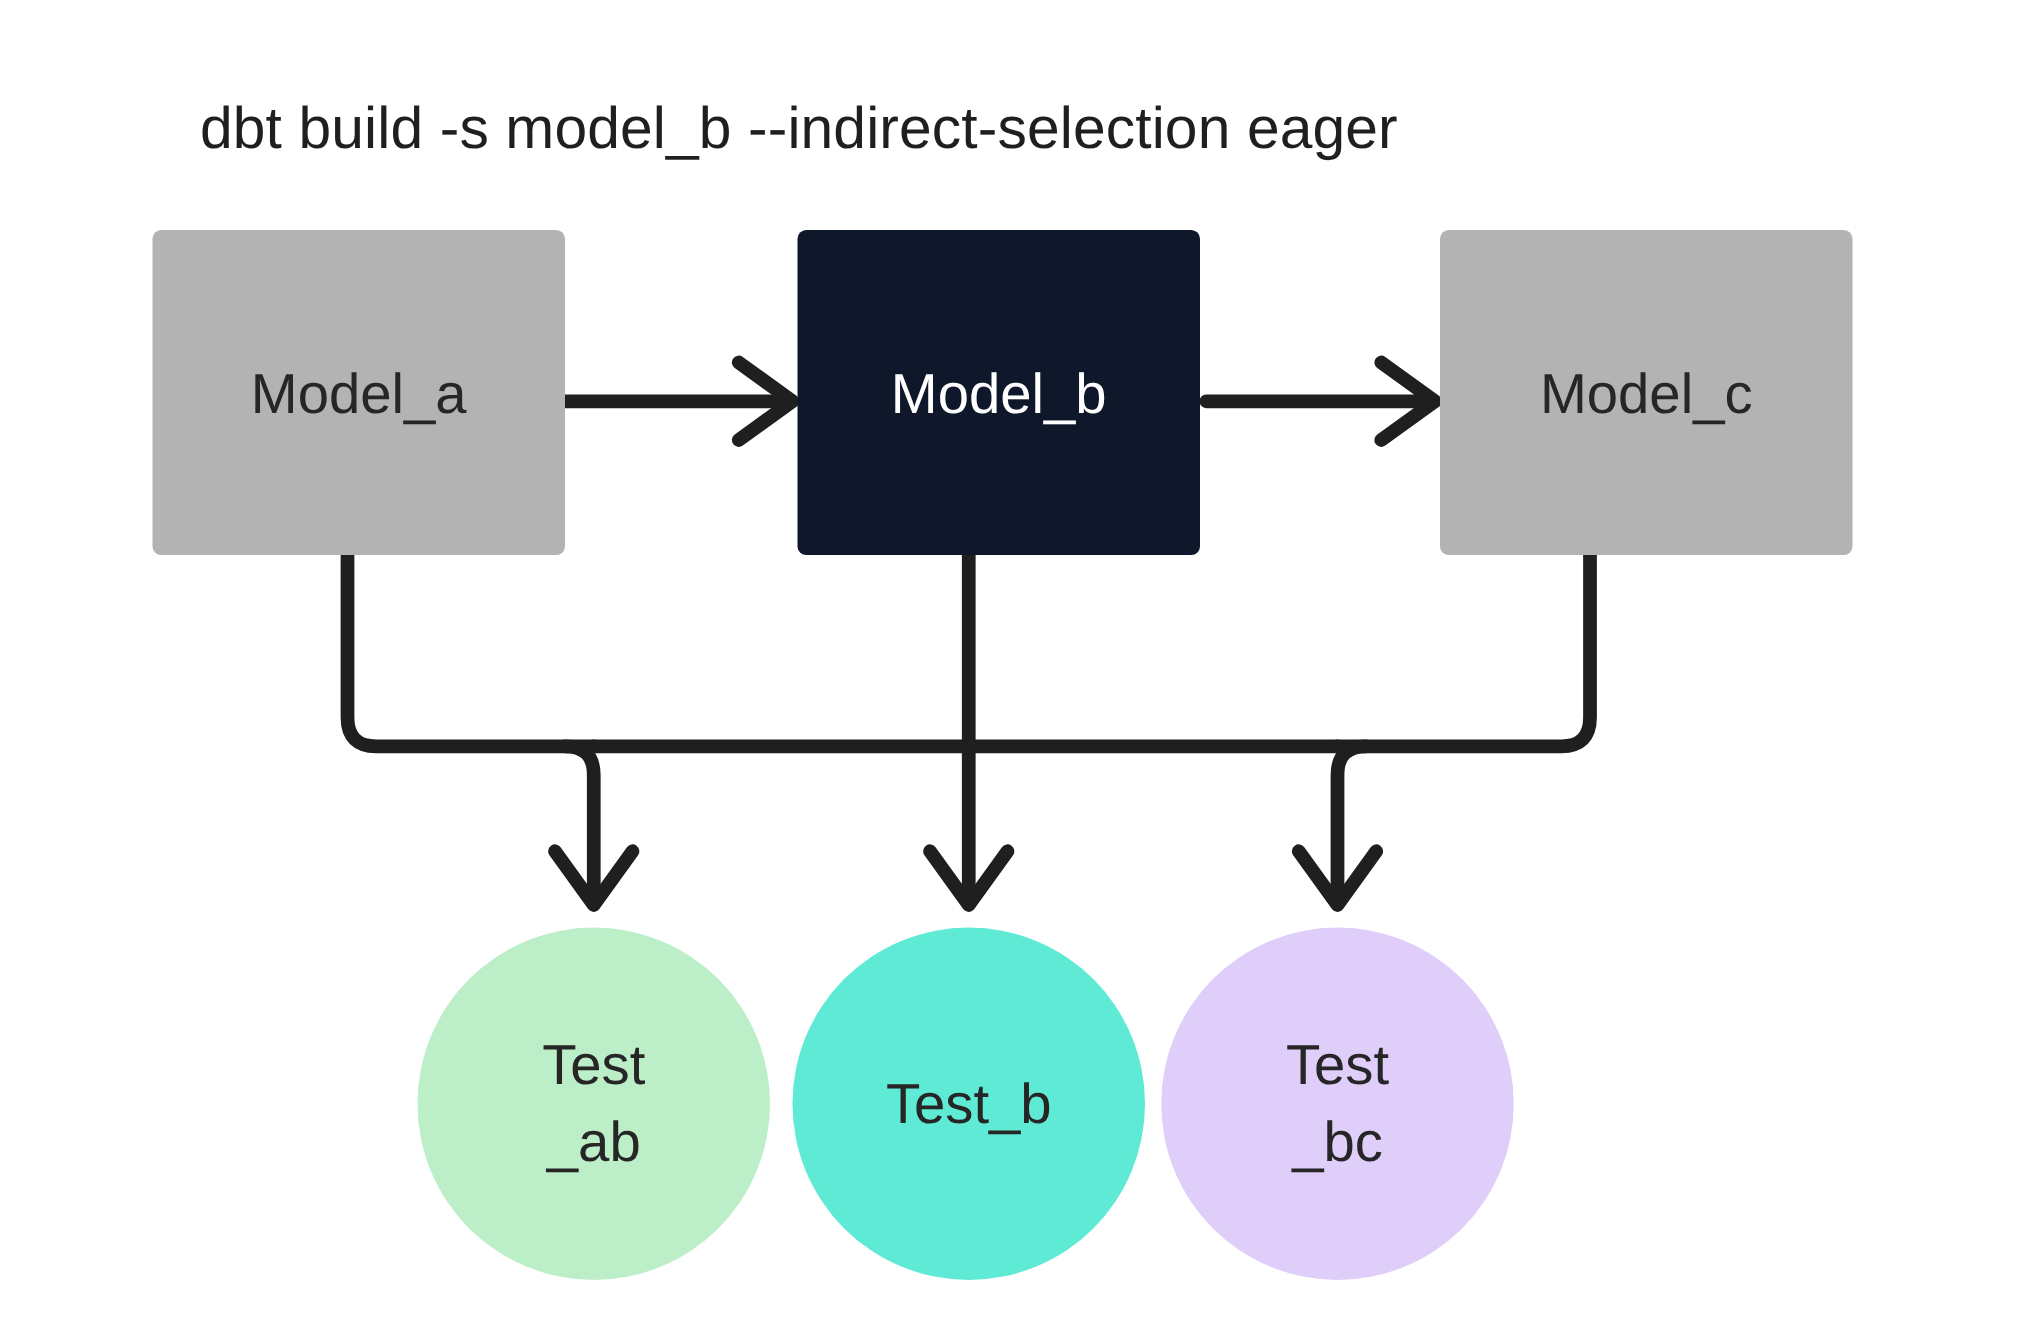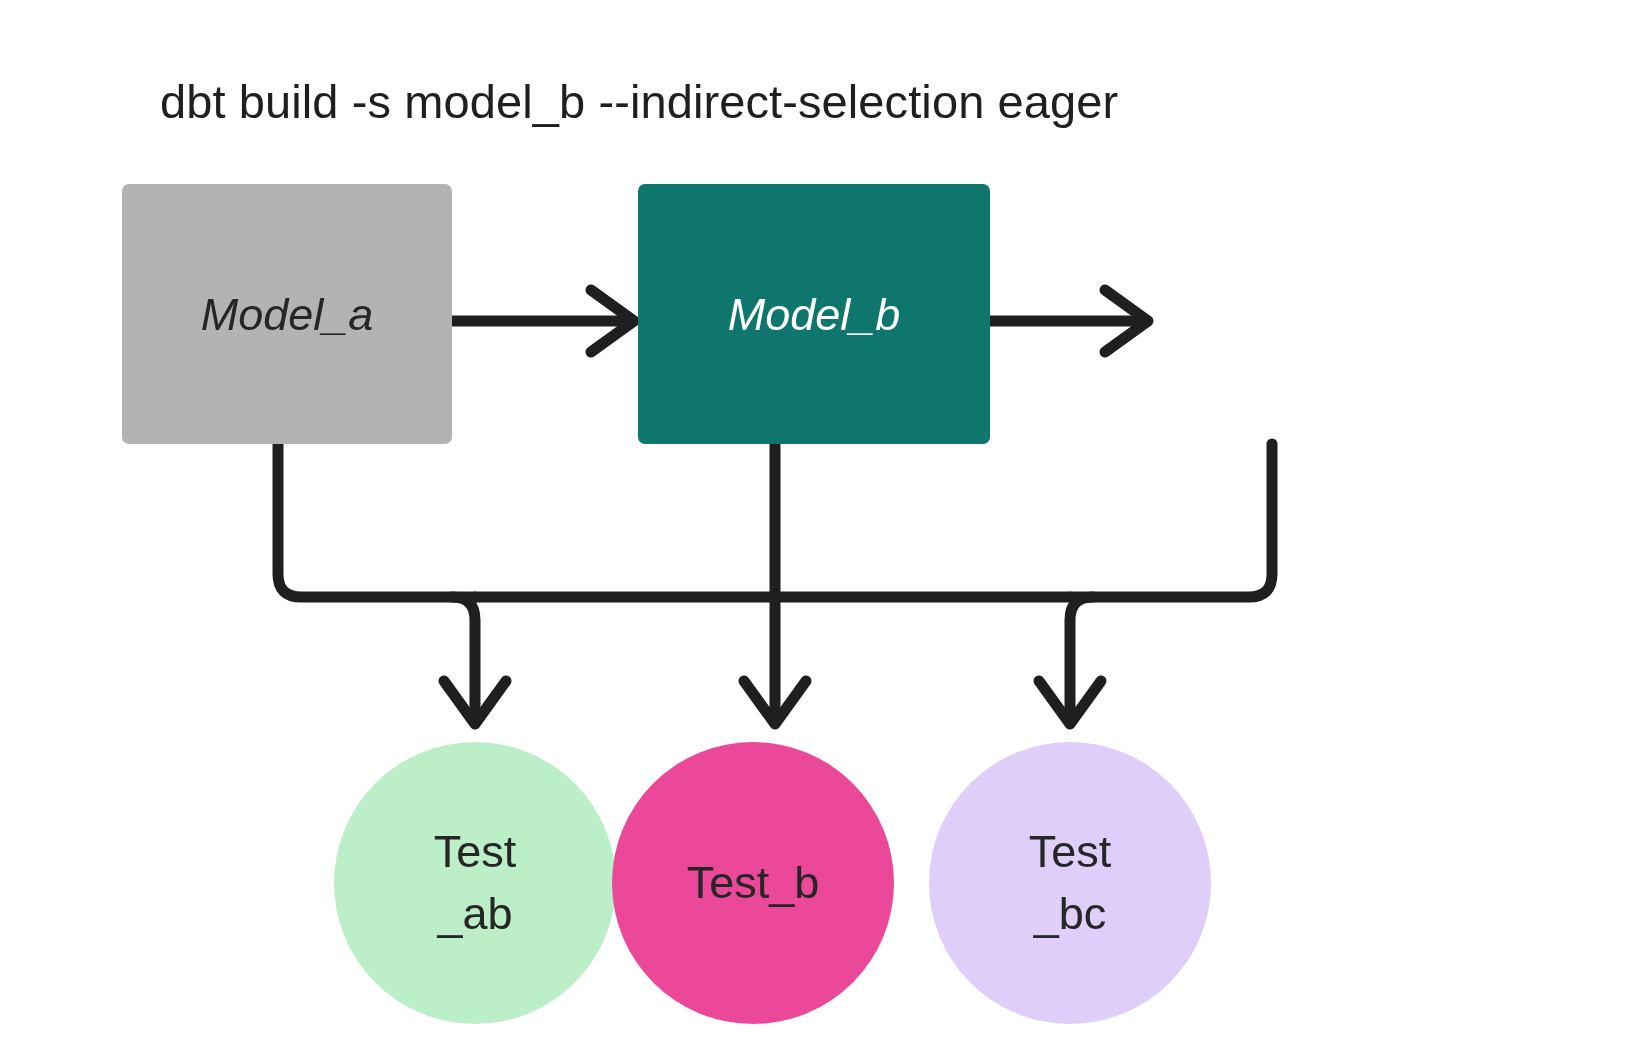--- a/index.html
+++ b/index.html
@@ -28,21 +28,20 @@
     white-space: nowrap;
     letter-spacing: 0.1px;
   }
   .node-box {
     position: absolute;
     border-radius: 7px;
     display: flex;
     align-items: center;
     justify-content: center;
     box-sizing: border-box;
-    font-style: italic;
   }
   .node-box .node-label {
     font-size: 45px;
     line-height: 1;
     white-space: nowrap;
   }
   .node-circle {
     position: absolute;
     border-radius: 50%;
     display: flex;
@@ -119,31 +118,34 @@
         <path d="M 1093 553 Q 1070 553 1070 576 L 1070 678"></path>
         <path d="M 1039 637 L 1070 680 L 1101 637"></path>
       </g>
     </g>
   </svg>
 
   <div class="node-box" id="node-model_a" style="left: 122px; top: 140px; width: 330px; height: 260px; background: rgb(179, 179, 179);">
     <span class="node-label" style="color: rgb(38, 38, 38);">Model_a</span>
   </div>
 
-  <div class="node-box" id="node-model_b" style="left: 638px; top: 140px; width: 352px; height: 260px; background: #0f766e;">
+  <div class="node-box" id="node-model_b" style="left: 638px; top: 140px; width: 322px; height: 260px; background: #0f172a;">
     <span class="node-label" style="color: rgb(255, 255, 255);">Model_b</span>
   </div>
 
+  <div class="node-box" id="node-model_c" style="left: 1152px; top: 140px; width: 330px; height: 260px; background: rgb(179, 179, 179);">
+    <span class="node-label" style="color: rgb(38, 38, 38);">Model_c</span>
+  </div>
 
   <div class="node-circle" id="node-test_ab" style="left: 334px; top: 698px; width: 282px; height: 282px; background: rgb(188, 239, 200);">
     <span class="node-label" style="color: rgb(38, 38, 38);">Test
 _ab</span>
   </div>
 
-  <div class="node-circle" id="node-test_b" style="left: 612px; top: 698px; width: 282px; height: 282px; background: #ec4899;">
+  <div class="node-circle" id="node-test_b" style="left: 634px; top: 698px; width: 282px; height: 282px; background: #5eead4;">
     <span class="node-label" style="color: rgb(38, 38, 38);">Test_b</span>
   </div>
 
   <div class="node-circle" id="node-test_bc" style="left: 929px; top: 698px; width: 282px; height: 282px; background: rgb(223, 205, 250);">
     <span class="node-label" style="color: rgb(38, 38, 38);">Test
 _bc</span>
   </div>
 
 </div>
 

